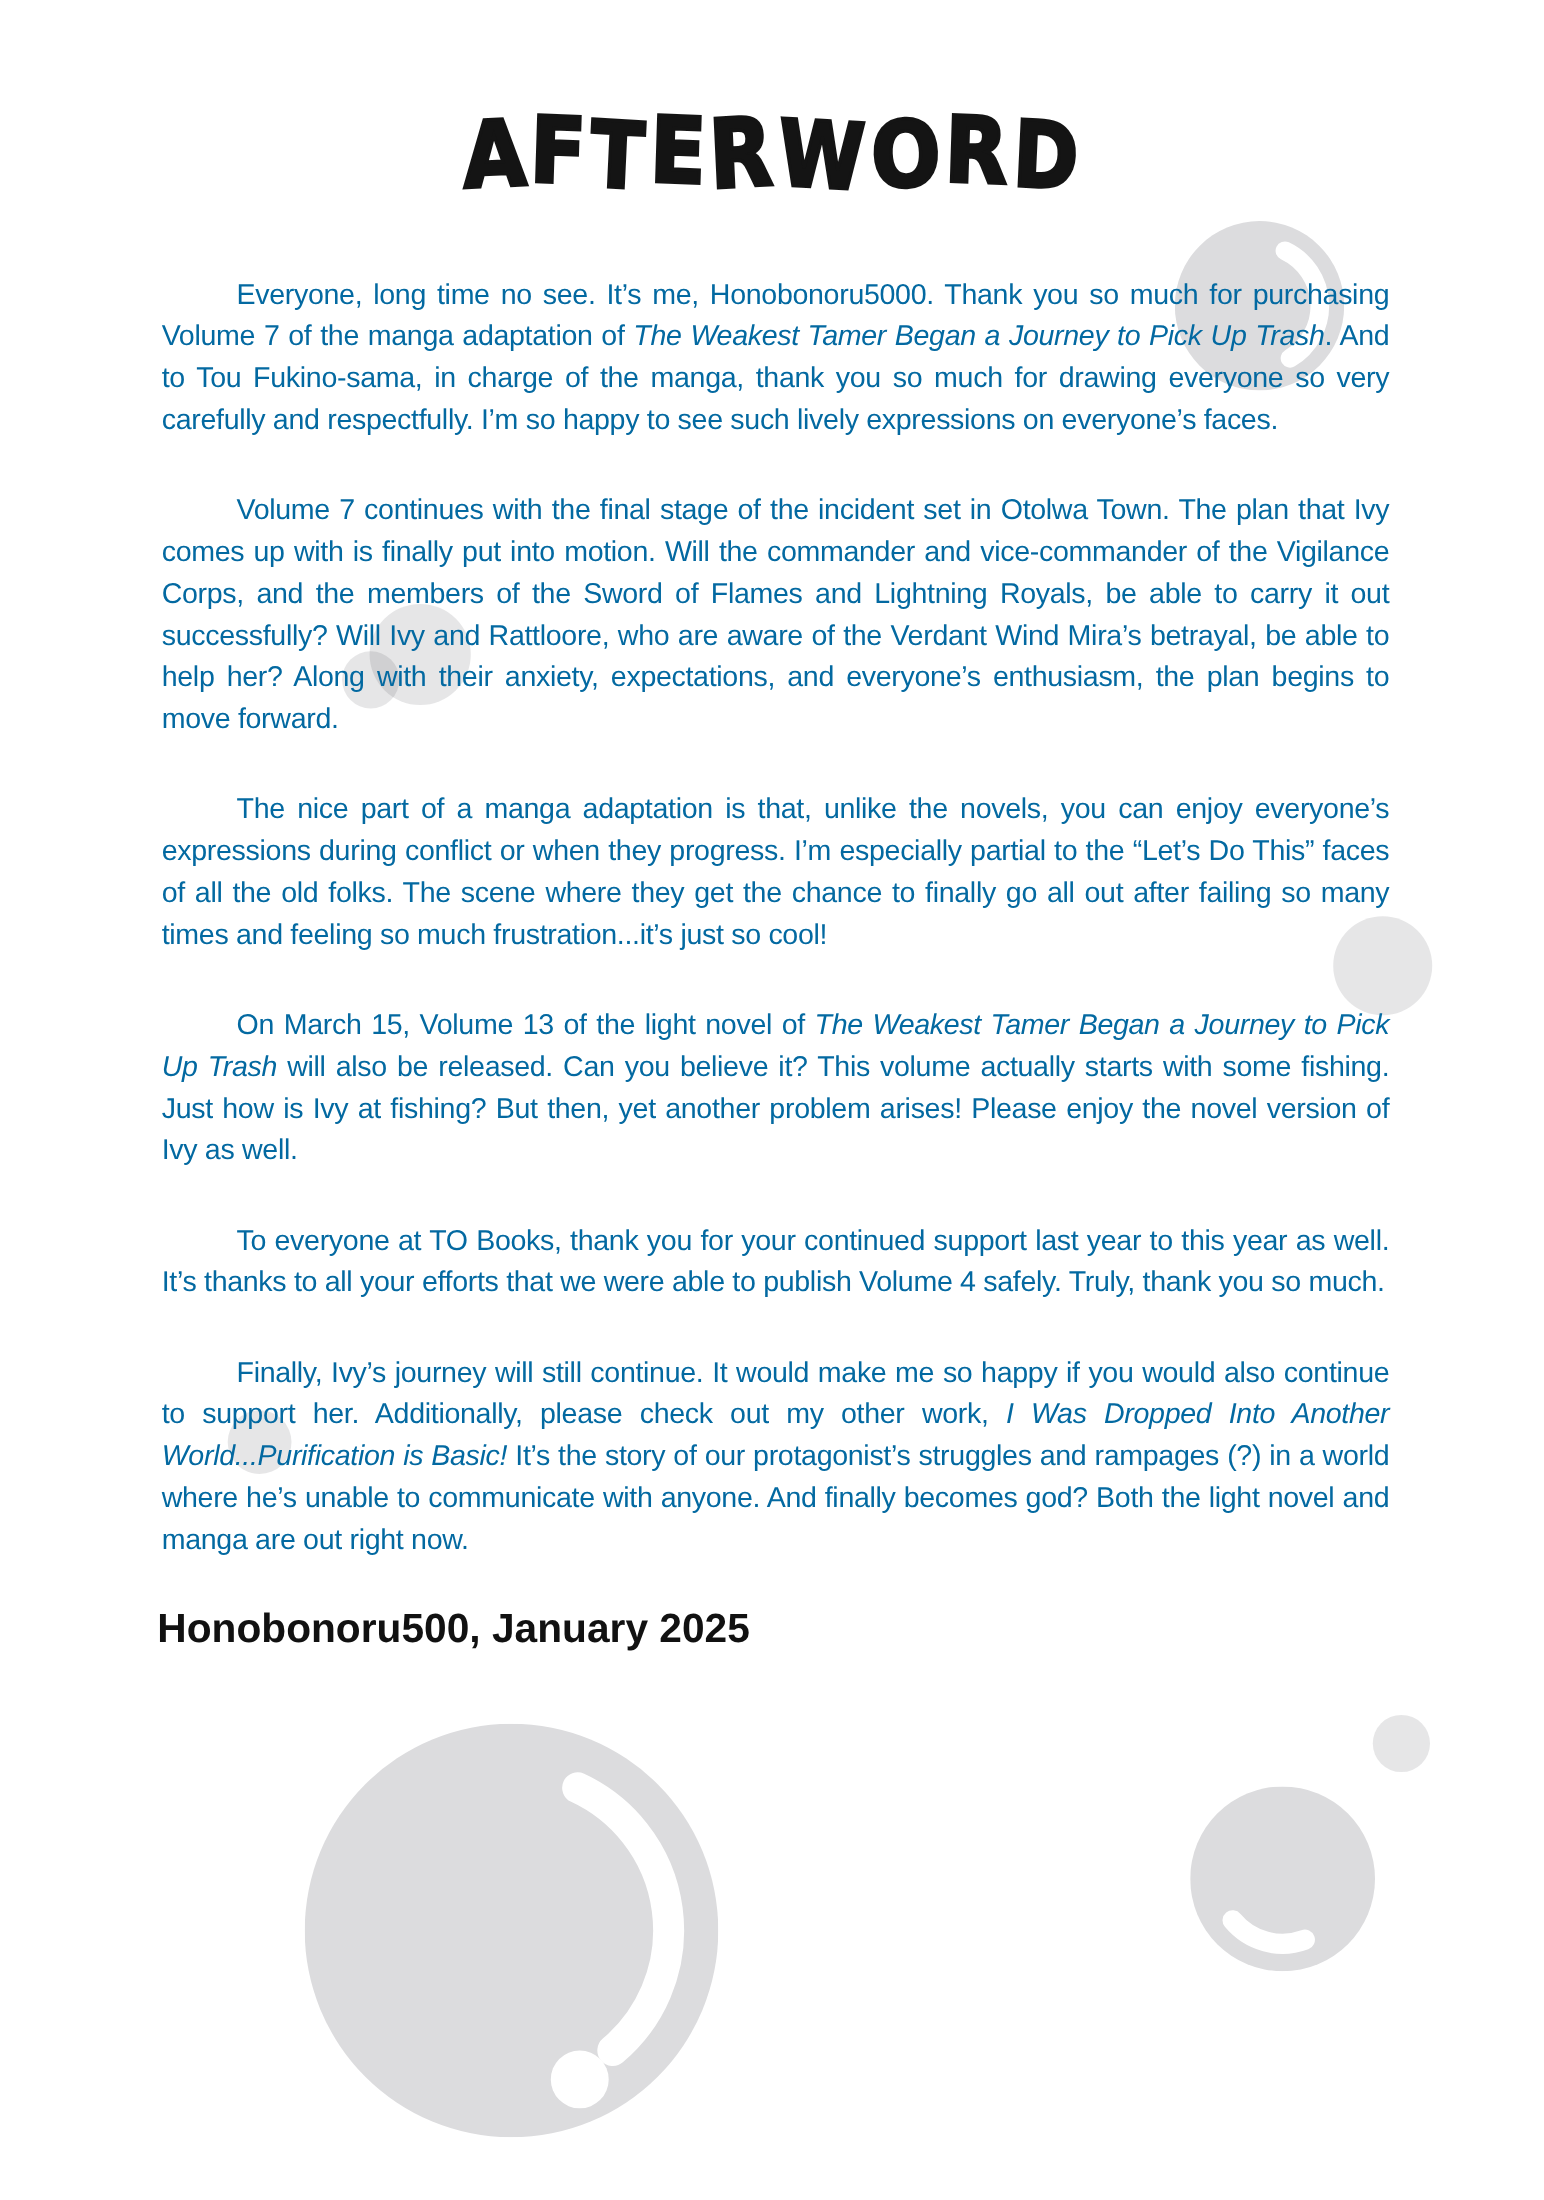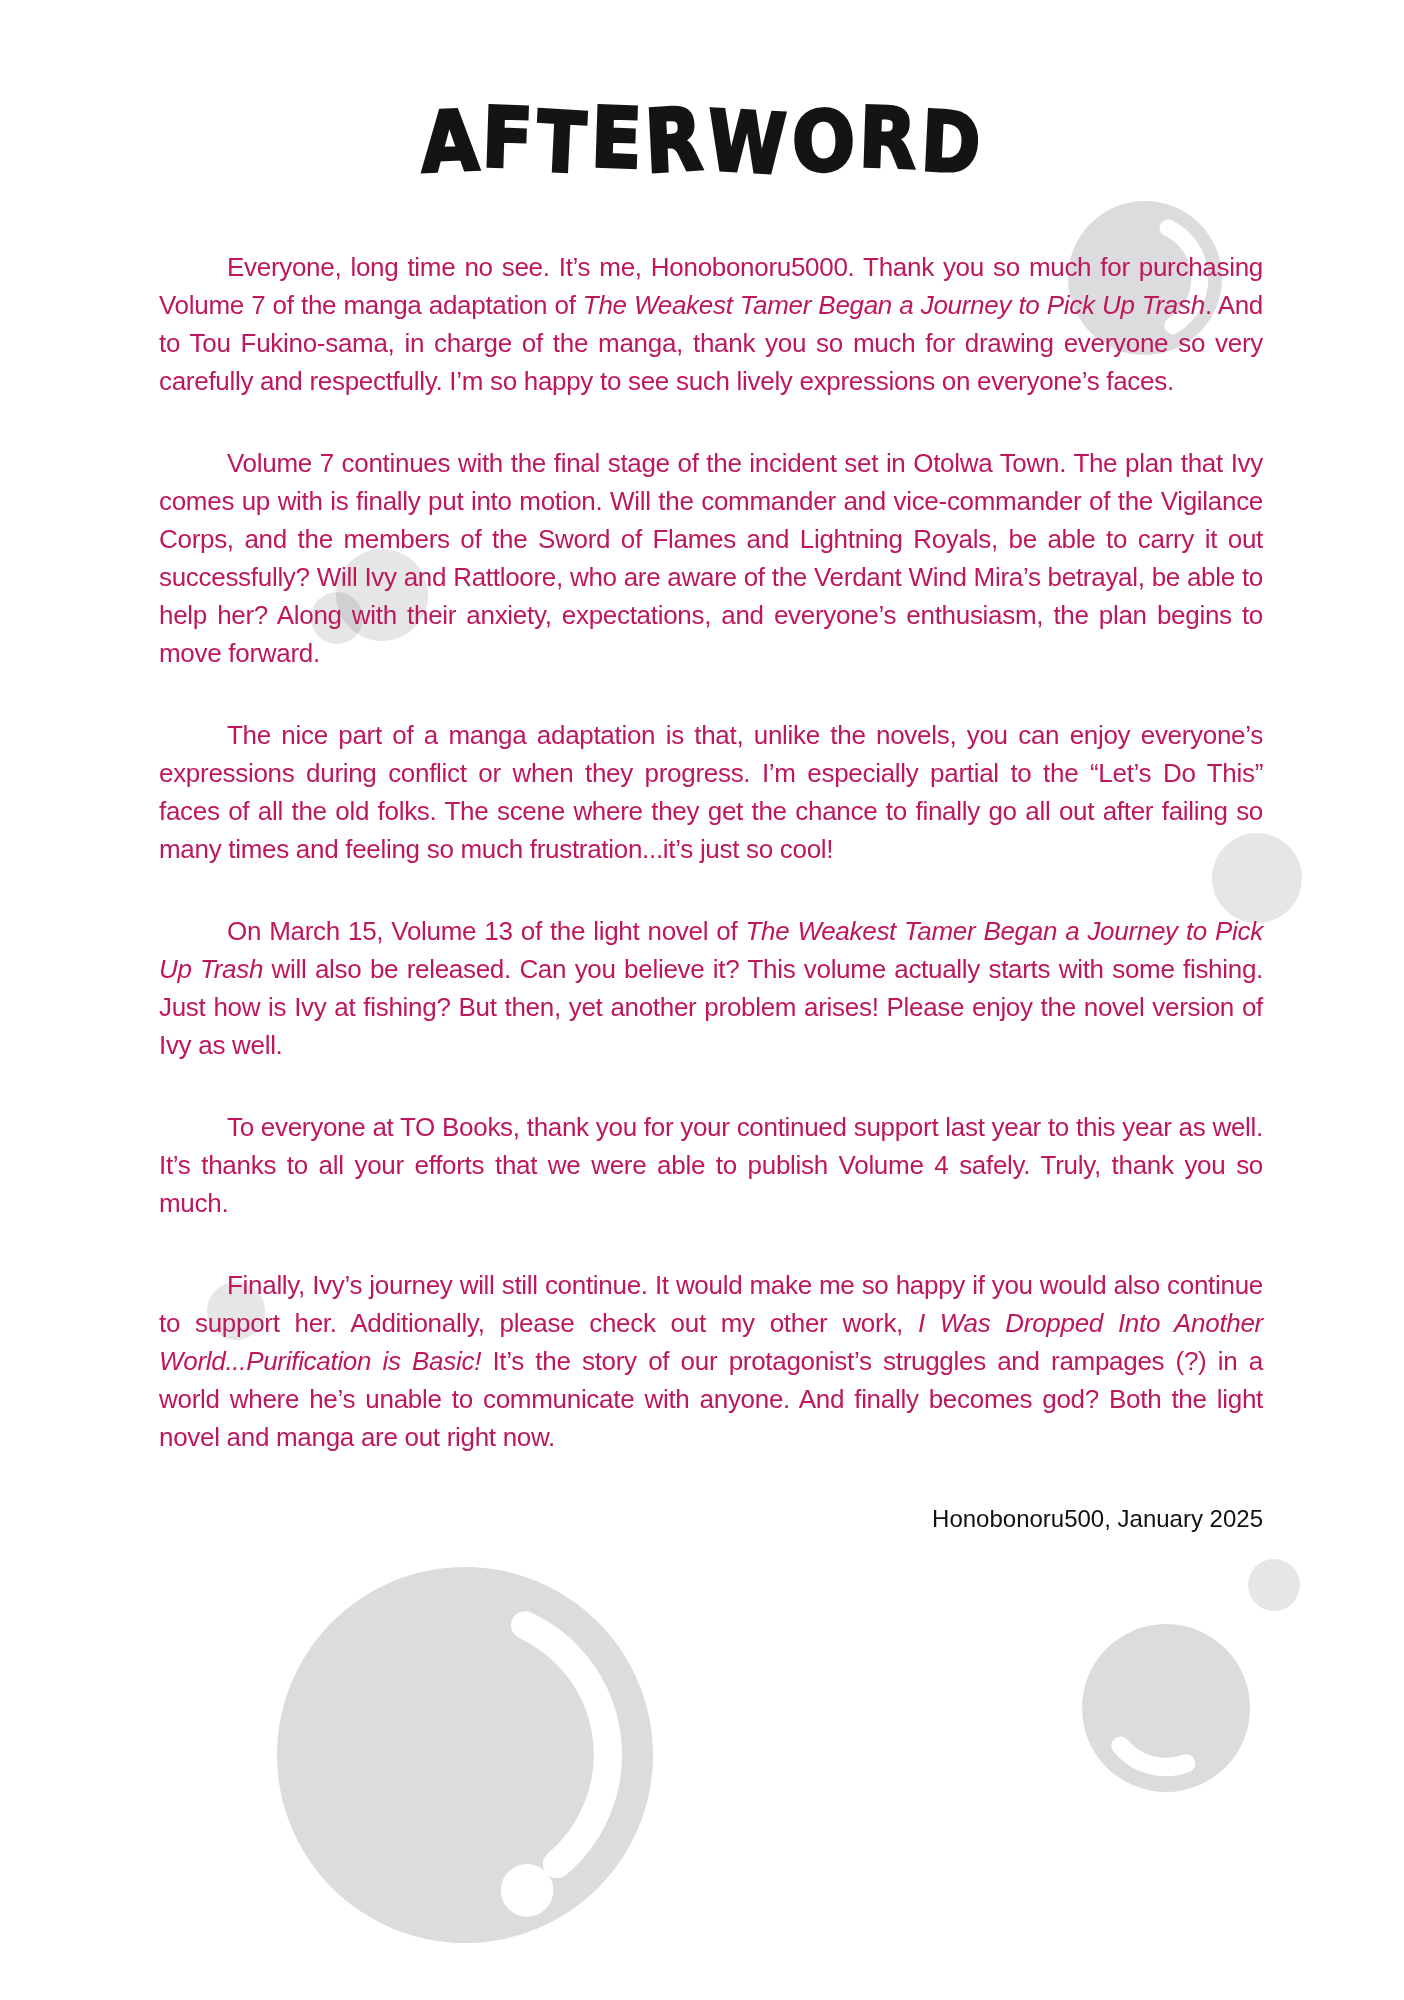--- a/index.html
+++ b/index.html
@@ -35,33 +35,33 @@
     transform-origin:center;
     white-space:nowrap;
   }
   .title .tl{display:inline-block;}
   .title .tl:nth-child(odd){transform:rotate(-2.4deg) translateY(1px);}
   .title .tl:nth-child(even){transform:rotate(2deg) translateY(-2px);}
   .title .tl:nth-child(3n){transform:rotate(3deg) translateY(2px) scaleX(0.96);}
   .title .tl:nth-child(5n){transform:rotate(-3deg) scaleY(1.04);}
   .body{margin-top:56px;}
   .body p{
-    margin:0 0 44px 16px;
+    margin:0 0 44px 4px;
     font-size:26px;
     line-height:38px;
     letter-spacing:-0.3px;
     text-align:justify;
     text-indent:68px;
-    color:#be185d;
+    color:#0369a1;
   }
   .body p i{font-style:italic;}
   .signature{
-    text-align:right;
-    font-size:24px;
-    font-weight:normal;
+    text-align:left;
+    font-size:37px;
+    font-weight:bold;
     color:#111111;
     line-height:38px;
   }
 </style>
 </head>
 <body>
 
 <div class="page">
 
   <div class="bubble-svg" style="left:1068px;top:201px;width:154px;height:154px;">

